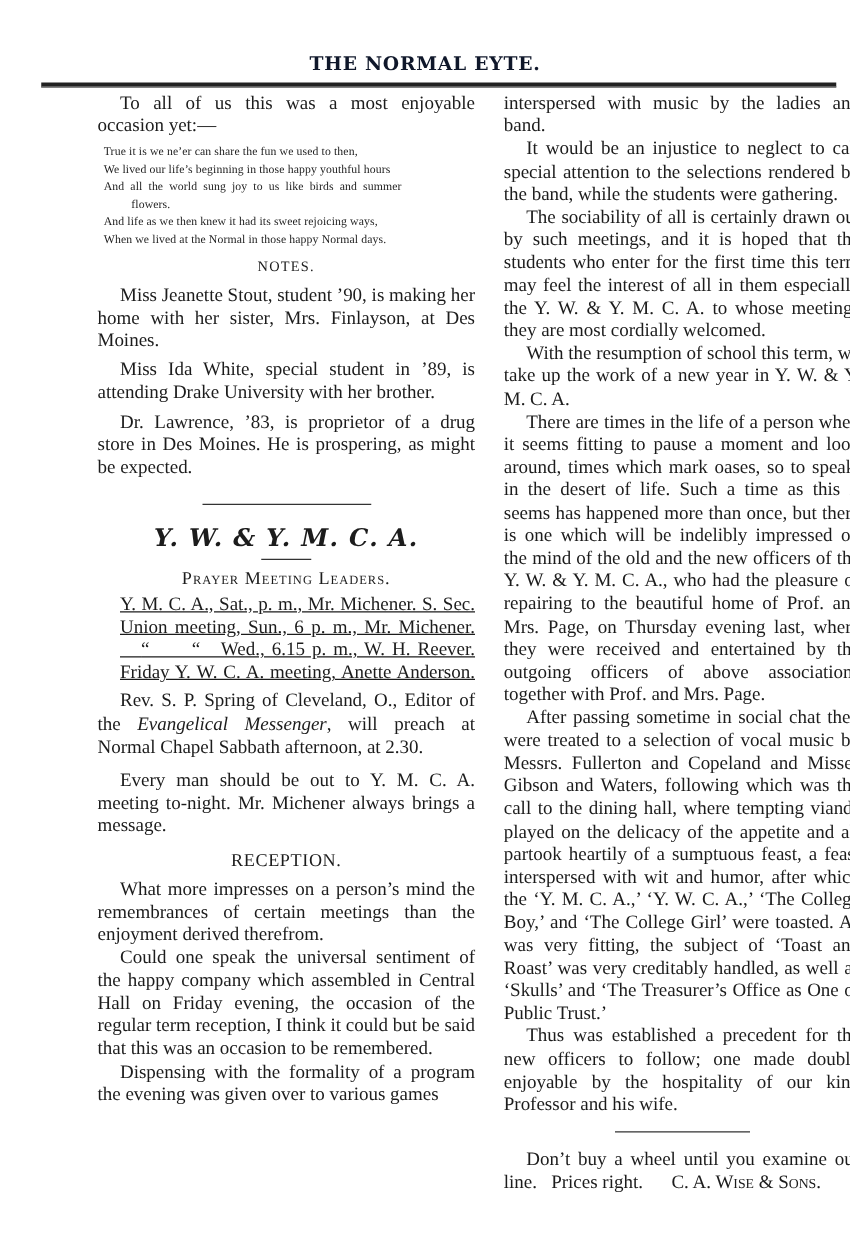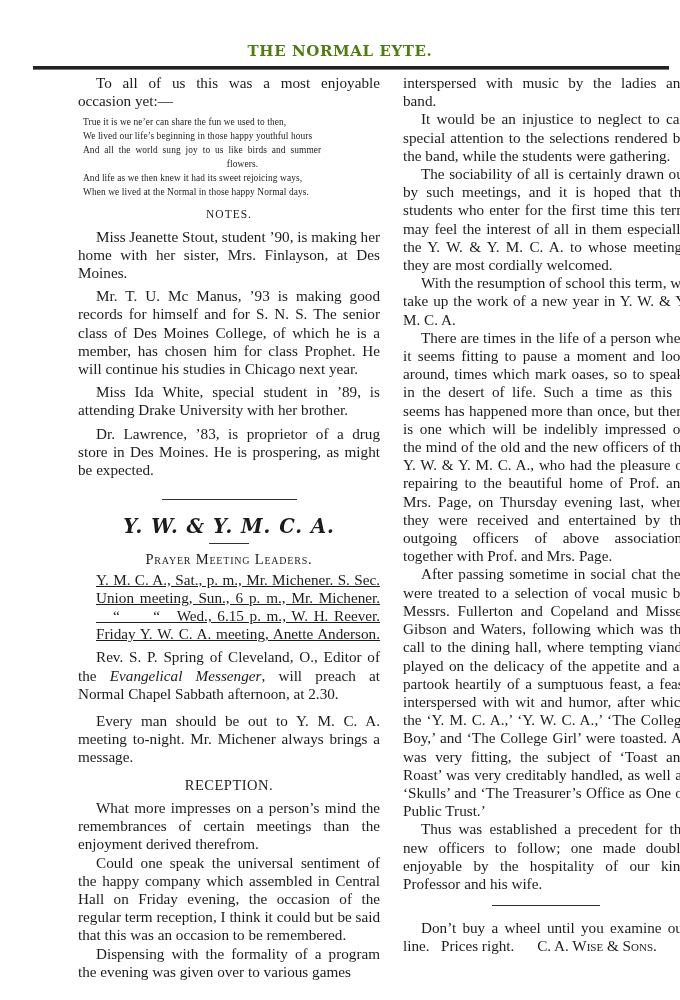--- a/index.html
+++ b/index.html
@@ -4,41 +4,41 @@
 <style>
   html, body { margin: 0; padding: 0; background: #ffffff; }
   body {
     width: 680px; height: 1000px; position: relative; overflow: hidden;
     font-family: "Liberation Serif", "DejaVu Serif", serif;
     color: #1c1c1c;
   }
   .masthead {
     position: absolute; left: 0; top: 42px; width: 680px; text-align: center;
     font-family: "DejaVu Serif", "Liberation Serif", serif;
-    font-weight: bold; font-size: 15px; letter-spacing: 0.6px; color: #4d7c0f;
+    font-weight: bold; font-size: 15px; letter-spacing: 0.6px; color: #0f172a;
   }
   .rule-top {
     position: absolute; left: 33px; top: 66px; width: 636px; height: 3px;
     background: #222; border-bottom: 1px solid #777;
   }
   .col {
     position: absolute; top: 74px;
     font-size: 15.2px; line-height: 18.2px; margin-left: 48px;
   }
   .col-left { left: 30px; width: 302px; }
   .col-right { left: 355px; width: 285px; }
   p { margin: 0; text-align: justify; text-indent: 18px; }
   p.noindent { text-indent: 0; }
   p.gap { margin-top: 5px; }
   .poem {
     font-family: Liberation Serif, serif; font-size: 9.4px; line-height: 14px;
     margin: 5px 0 3px 5px; letter-spacing: 0.1px;
   }
   .poem .line { display: block; white-space: nowrap; }
-  .poem .cont { display: block; padding-left: 22px; text-align: center; }
+  .poem .cont { display: block; padding-left: 22px; }
   .notes-head {
     text-align: center; font-size: 11.5px; letter-spacing: 1px;
     margin: 6px 0 4px 0;
   }
   .short-rule { height: 1px; background: #333; margin: 0 auto; }
   .big-head {
     text-align: center; font-family: "DejaVu Serif", serif; font-weight: bold;
     font-size: 19.5px; letter-spacing: 1px; margin: 18px 0 7px 0; font-style: italic;
   }
   .smallcaps-head {
@@ -68,21 +68,20 @@
     <span class="line">We lived our life’s beginning in those happy youthful hours</span>
     <span class="line" style="word-spacing:2.4px">And all the world sung joy to us like birds and summer</span>
     <span class="cont">flowers.</span>
     <span class="line">And life as we then knew it had its sweet rejoicing ways,</span>
     <span class="line">When we lived at the Normal in those happy Normal days.</span>
   </div>
 
   <div class="notes-head">NOTES.</div>
 
   <p>Miss Jeanette Stout, student ’90, is making her home with her sister, Mrs. Finlayson, at Des Moines.</p>
-  <p class="gap">Mr. T. U. Mc Manus, ’93 is making good records for himself and for S. N. S.  The senior class of Des Moines College, of which he is a member, has chosen him for class Prophet.  He will continue his studies in Chicago next year.</p>
   <p class="gap">Miss Ida White, special student in ’89, is attending Drake University with her brother.</p>
   <p class="gap">Dr. Lawrence, ’83, is proprietor of a drug store in Des Moines.  He is prospering, as might be expected.</p>
 
   <div class="short-rule" style="width:135px; margin-top:20px;"></div>
 
   <div class="big-head">Y. W. &amp; Y. M. C. A.</div>
   <div class="short-rule" style="width:40px;"></div>
   <div class="smallcaps-head">Prayer Meeting Leaders.</div>
 
   <div class="leaders">

